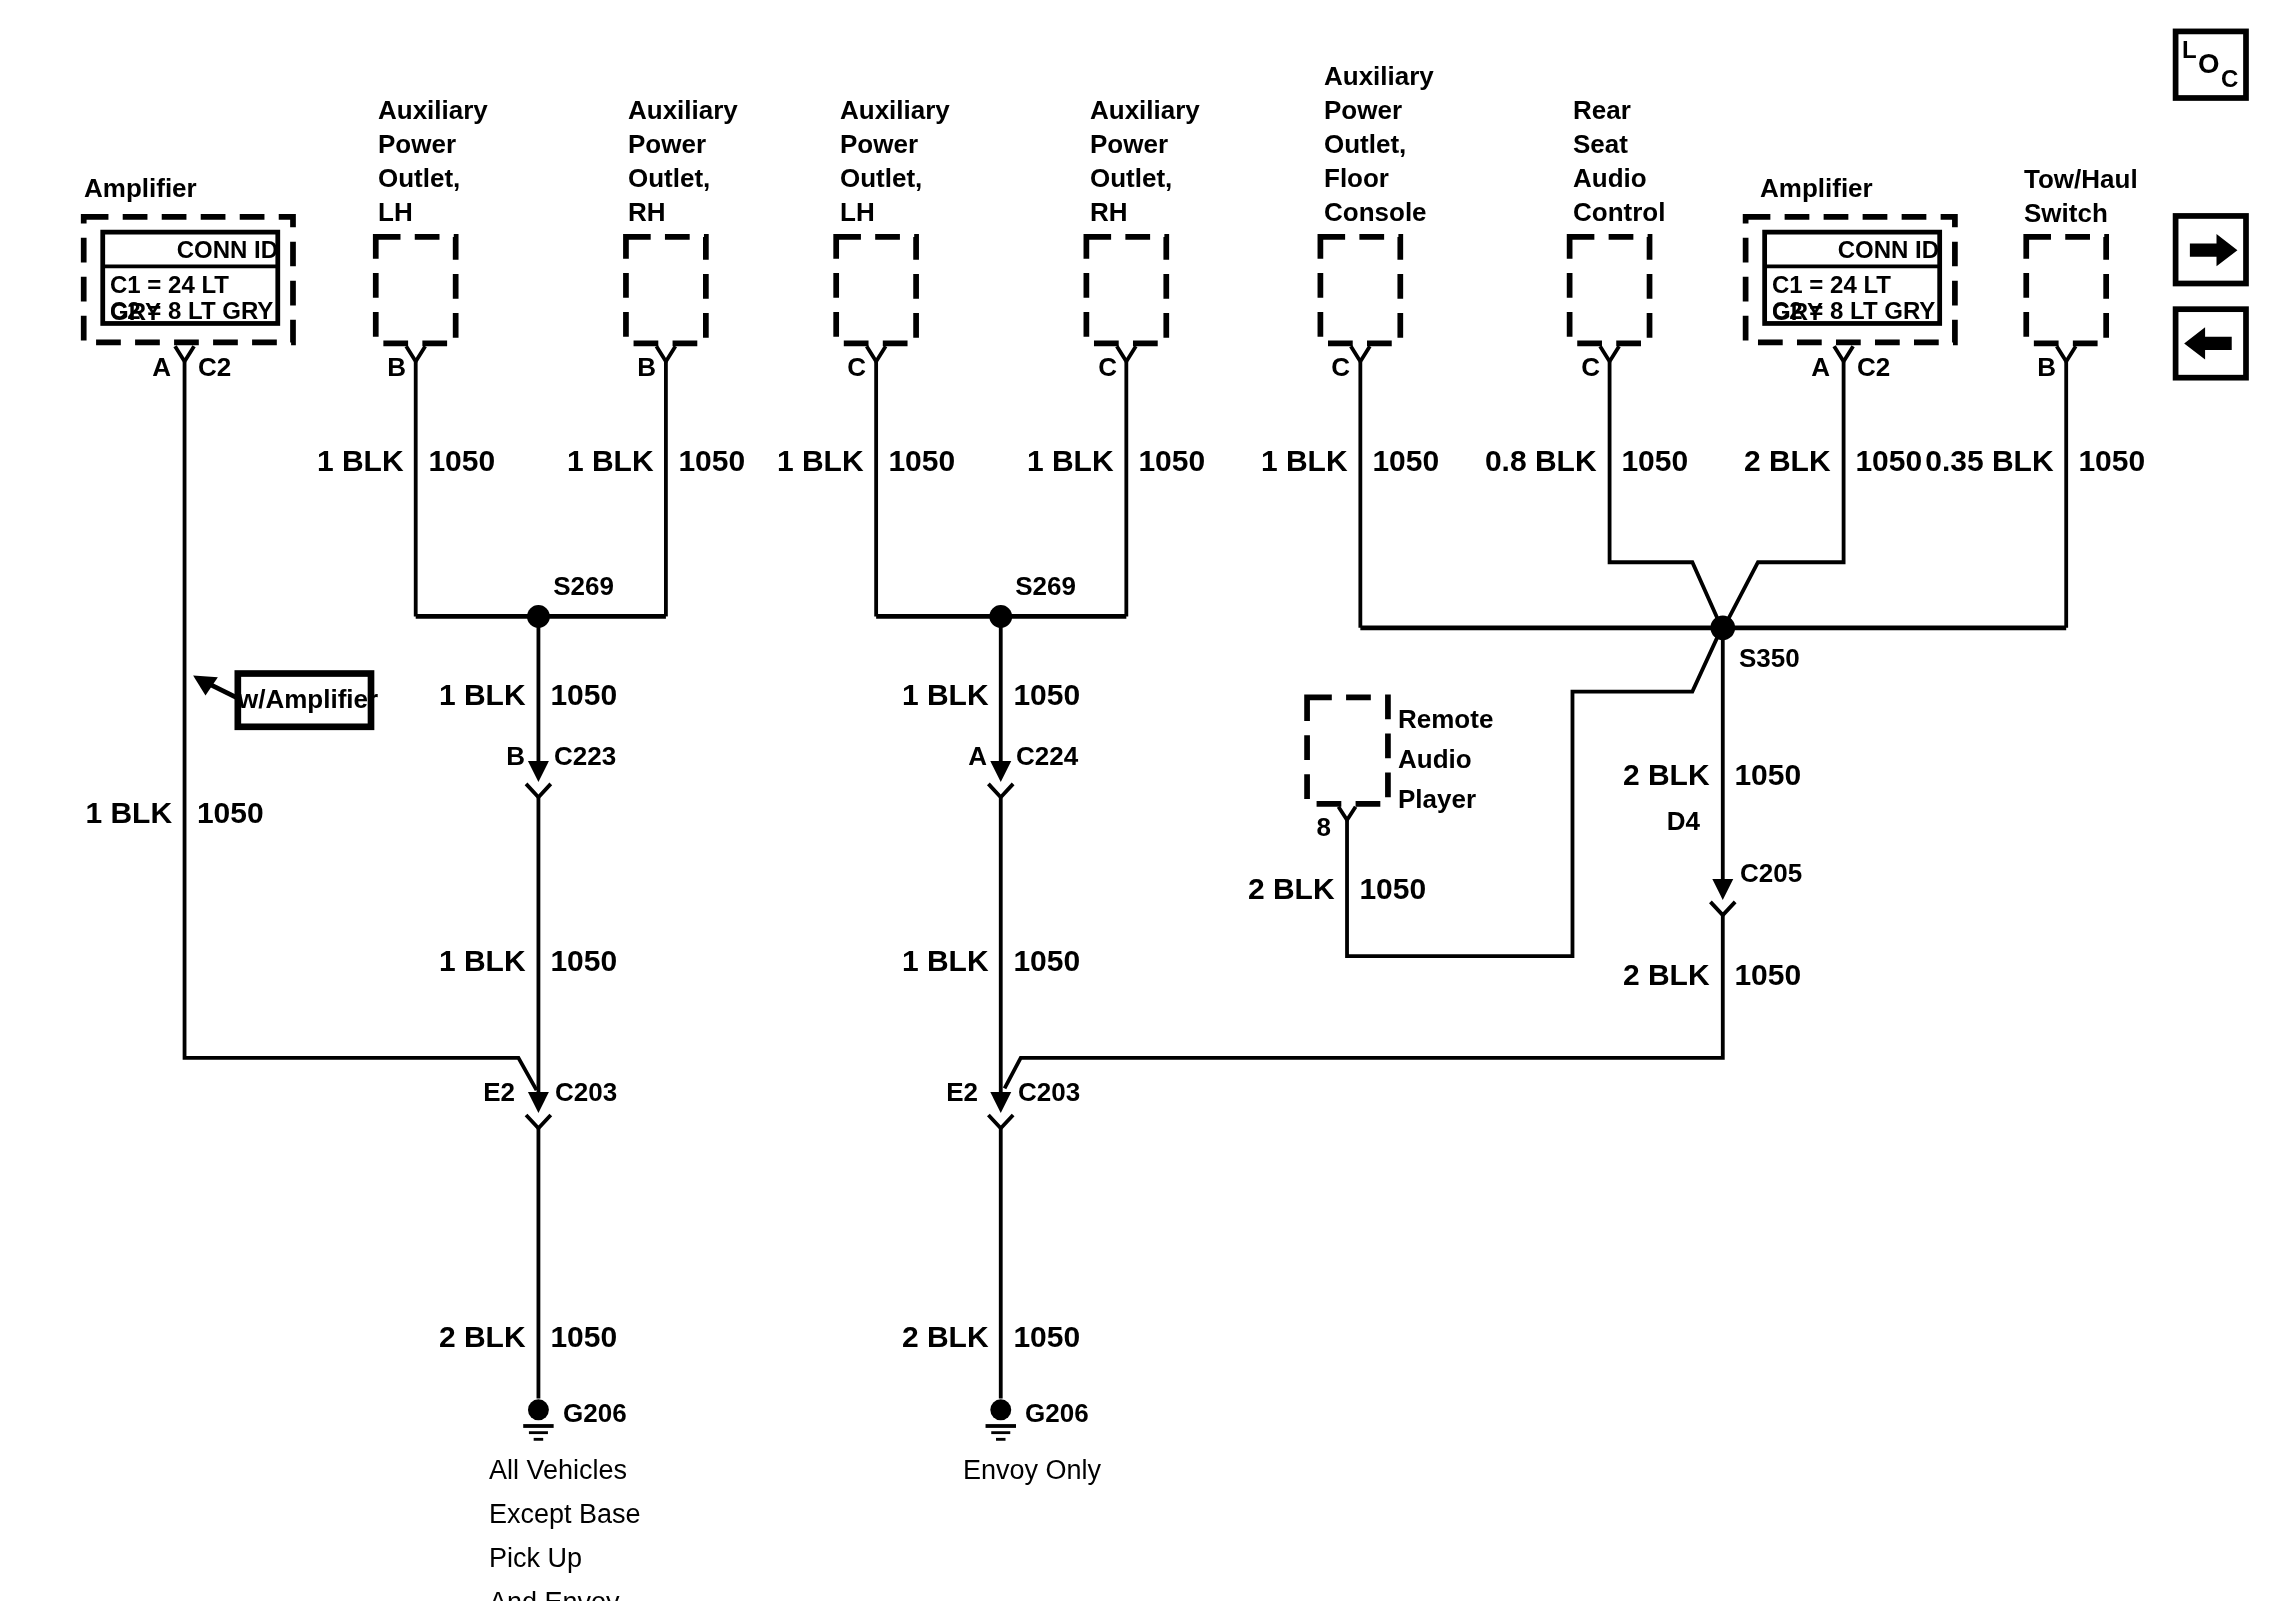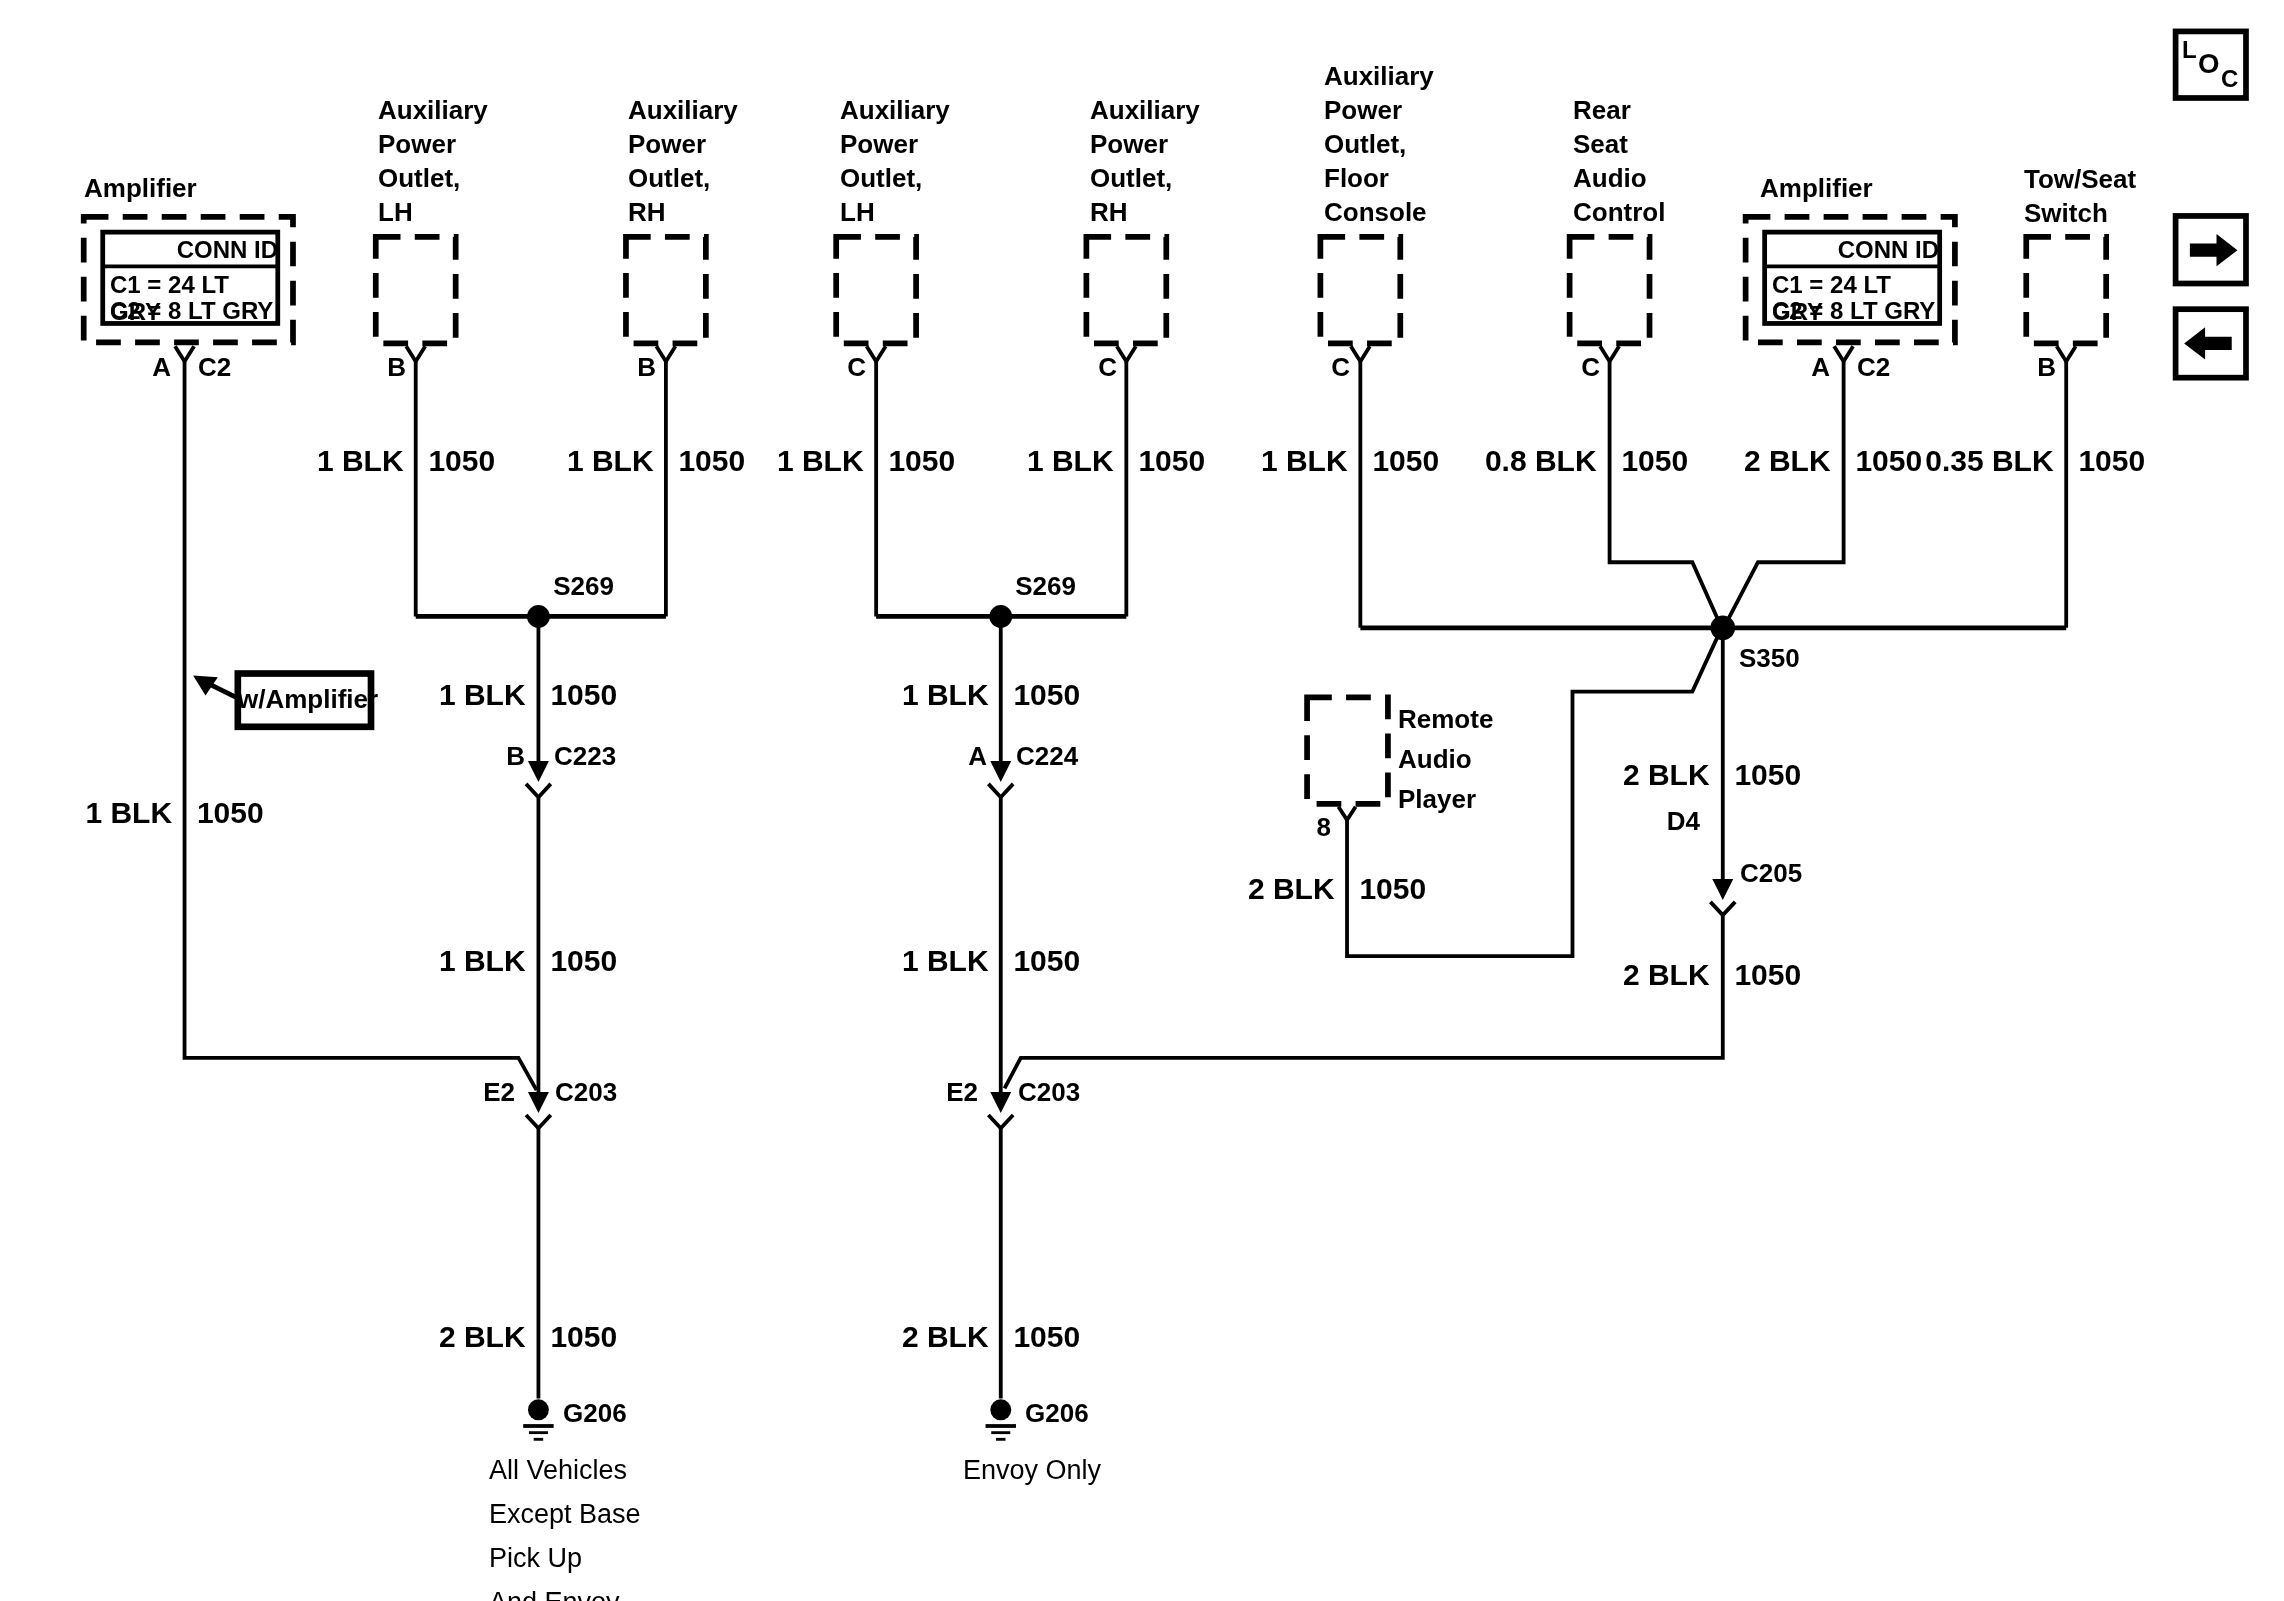--- a/index.html
+++ b/index.html
@@ -151,21 +151,21 @@
   <div class="lbl" style="left:1324px;top:59px;width:181px">Auxiliary
 Power
 Outlet,
 Floor
 Console</div>
   <div class="lbl" style="left:1573px;top:93px;width:181px">Rear
 Seat
 Audio
 Control</div>
   <div class="lbl" style="left:1760px;top:171px;width:209px">Amplifier</div>
-  <div class="lbl" style="left:2024px;top:162px;width:200px">Tow/Seat
+  <div class="lbl" style="left:2024px;top:162px;width:200px">Tow/Haul
 Switch</div>
   <div class="lbl" style="left:1398px;top:699px;width:181px;line-height:40px">Remote
 Audio
 Player</div>
 
   <div class="conntx ctr" style="left:103px;top:236px;width:175px">CONN ID</div>
   <div class="conntx" style="left:110px;top:271px;width:167px">C1 = 24 LT GRY</div>
   <div class="conntx" style="left:110px;top:297px;width:167px">C2 = 8 LT GRY</div>
   <div class="conntx ctr" style="left:1764px;top:236px;width:175px">CONN ID</div>
   <div class="conntx" style="left:1772px;top:271px;width:167px">C1 = 24 LT GRY</div>

